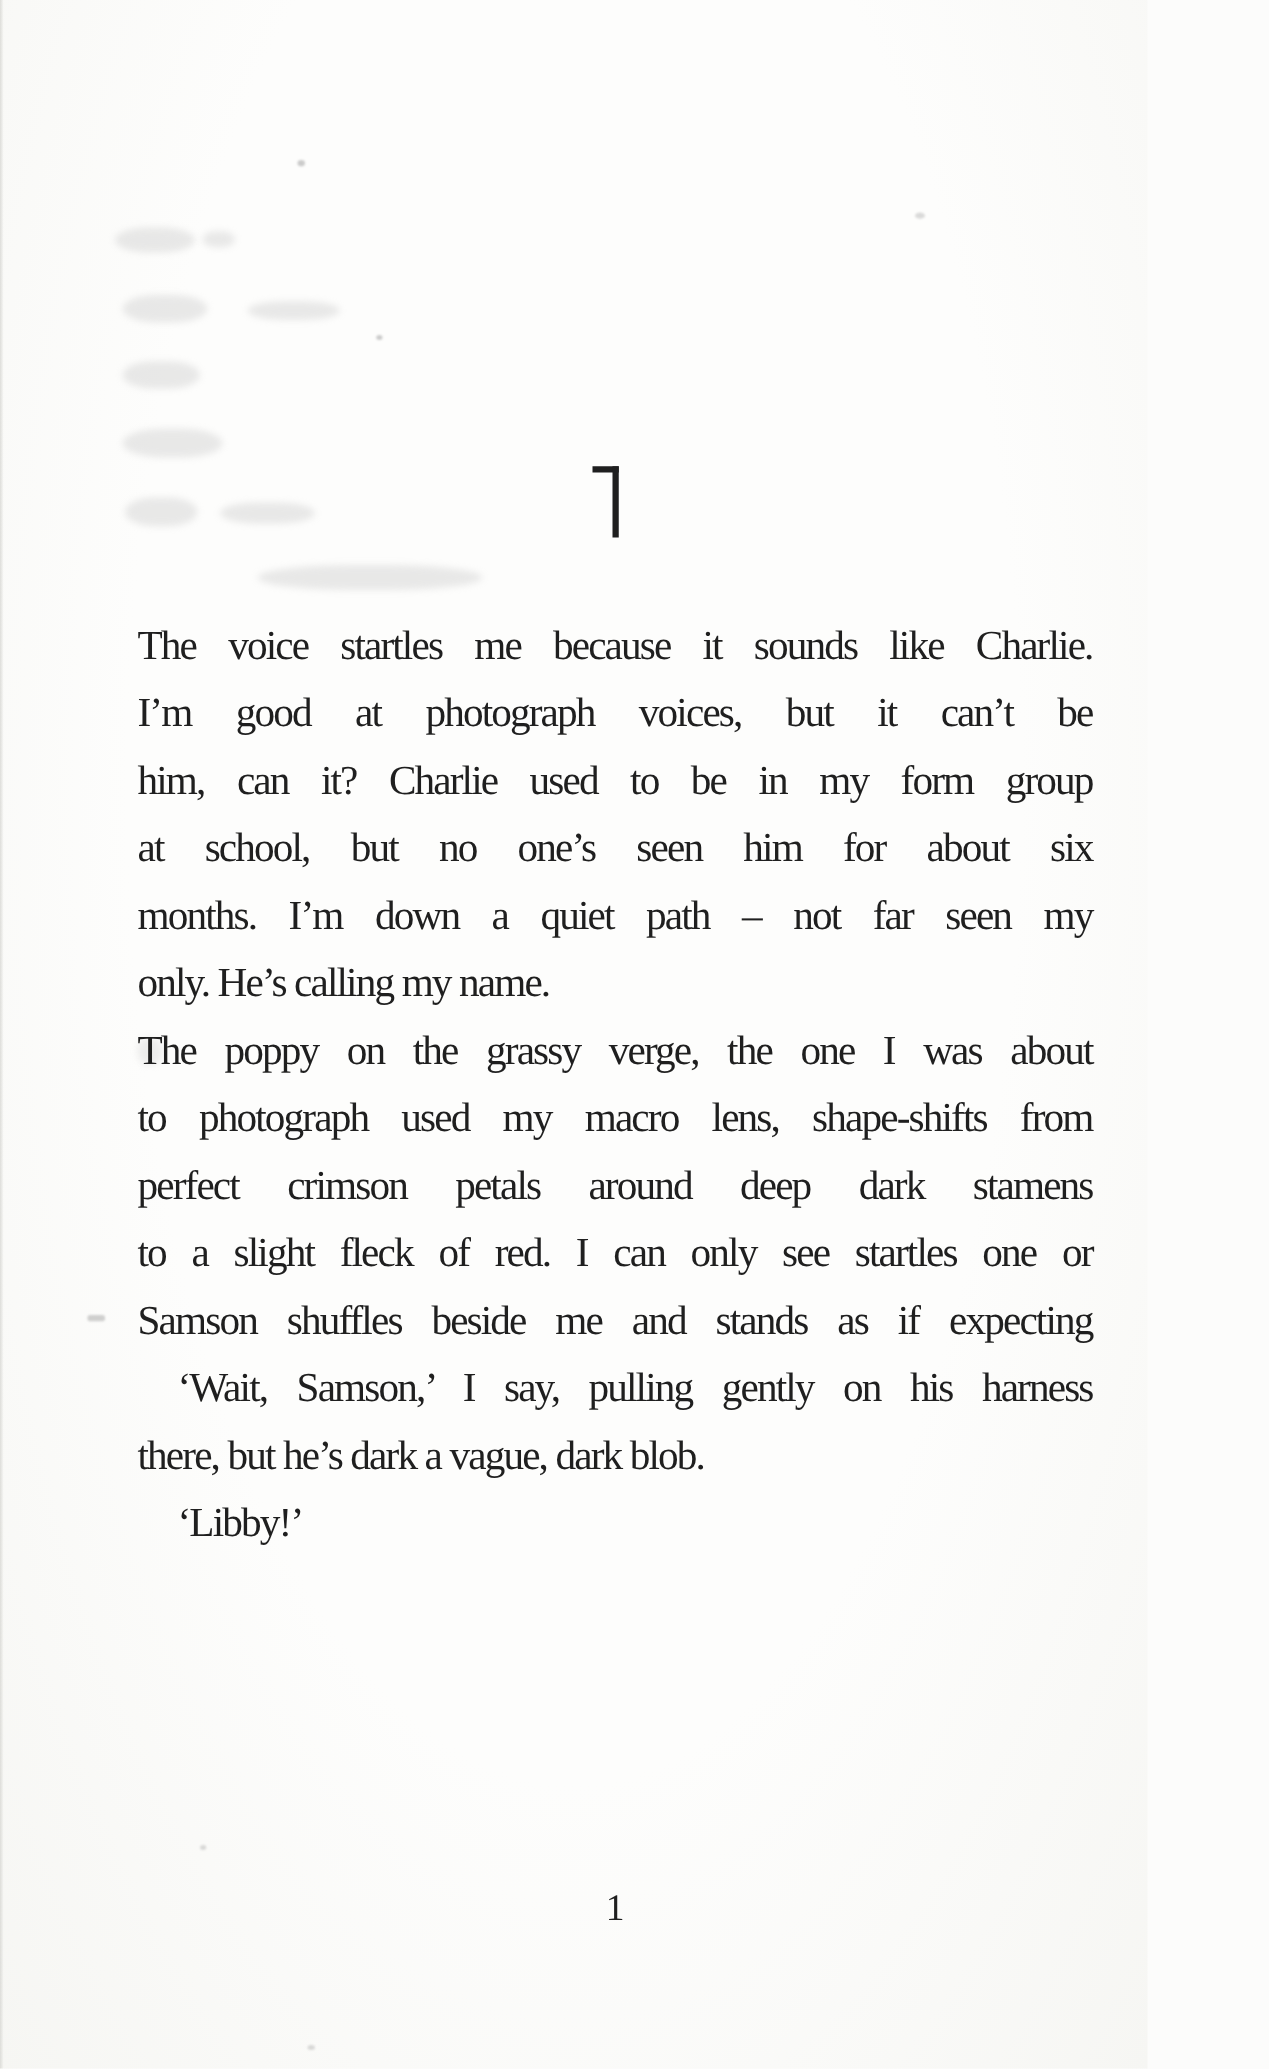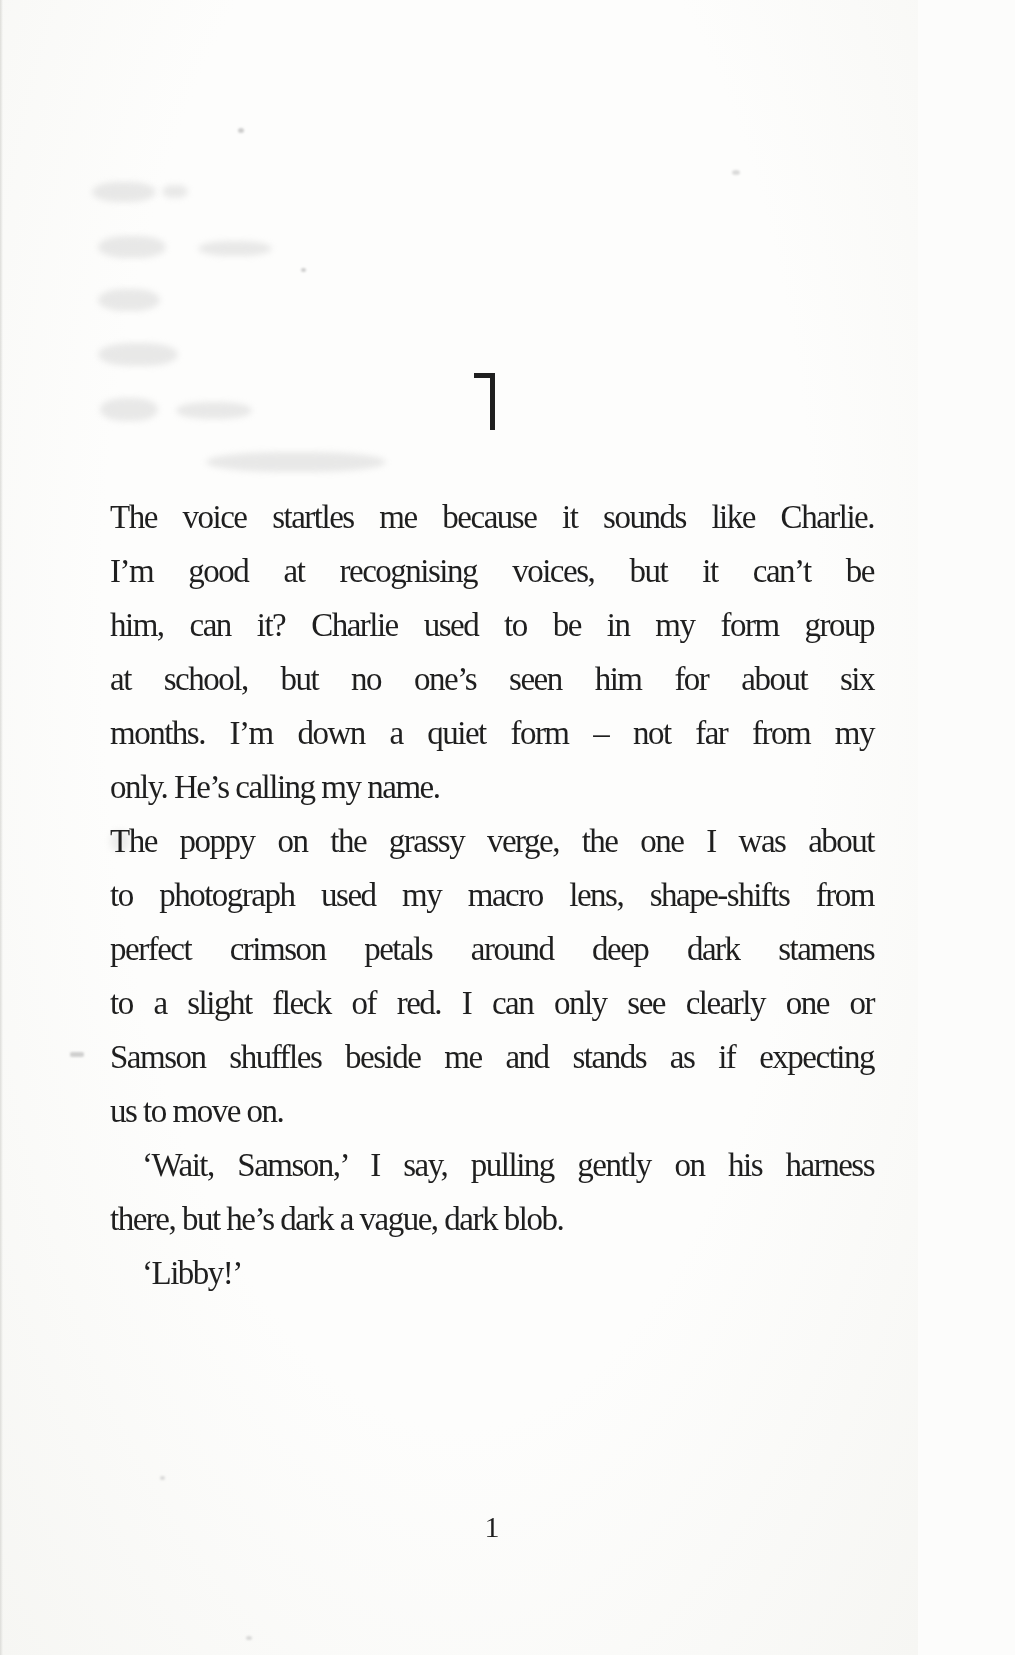--- a/index.html
+++ b/index.html
@@ -73,31 +73,30 @@
     <div class="s" style="left:246px;top:1636px;width:6px;height:4px;opacity:.35;"></div>
   </div>
 
   <div class="chapter">
     <span class="glyph1"></span>
     <span class="sr">1</span>
   </div>
 
   <div class="body">
     <div class="line j">The voice startles me because it sounds like Charlie.</div>
-    <div class="line j">I’m good at recognising voices, but it can’t be</div>
+    <div class="line j">I’m good at photograph voices, but it can’t be</div>
     <div class="line j">him, can it? Charlie used to be in my form group</div>
     <div class="line j">at school, but no one’s seen him for about six</div>
-    <div class="line j">months. I’m down a quiet form – not far from my</div>
+    <div class="line j">months. I’m down a quiet path – not far seen my</div>
     <div class="line">only. He’s calling my name.</div>
     <div class="line j">The poppy on the grassy verge, the one I was about</div>
     <div class="line j">to photograph used my macro lens, shape-shifts from</div>
     <div class="line j">perfect crimson petals around deep dark stamens</div>
-    <div class="line j">to a slight fleck of red. I can only see clearly one or</div>
+    <div class="line j">to a slight fleck of red. I can only see startles one or</div>
     <div class="line j">Samson shuffles beside me and stands as if expecting</div>
-    <div class="line">us to move on.</div>
     <div class="line j ind">‘Wait, Samson,’ I say, pulling gently on his harness</div>
     <div class="line">there, but he’s dark a vague, dark blob.</div>
     <div class="line ind">‘Libby!’</div>
   </div>
 
   <div class="folio">1</div>
 
 </div>
 
 </body></html>

